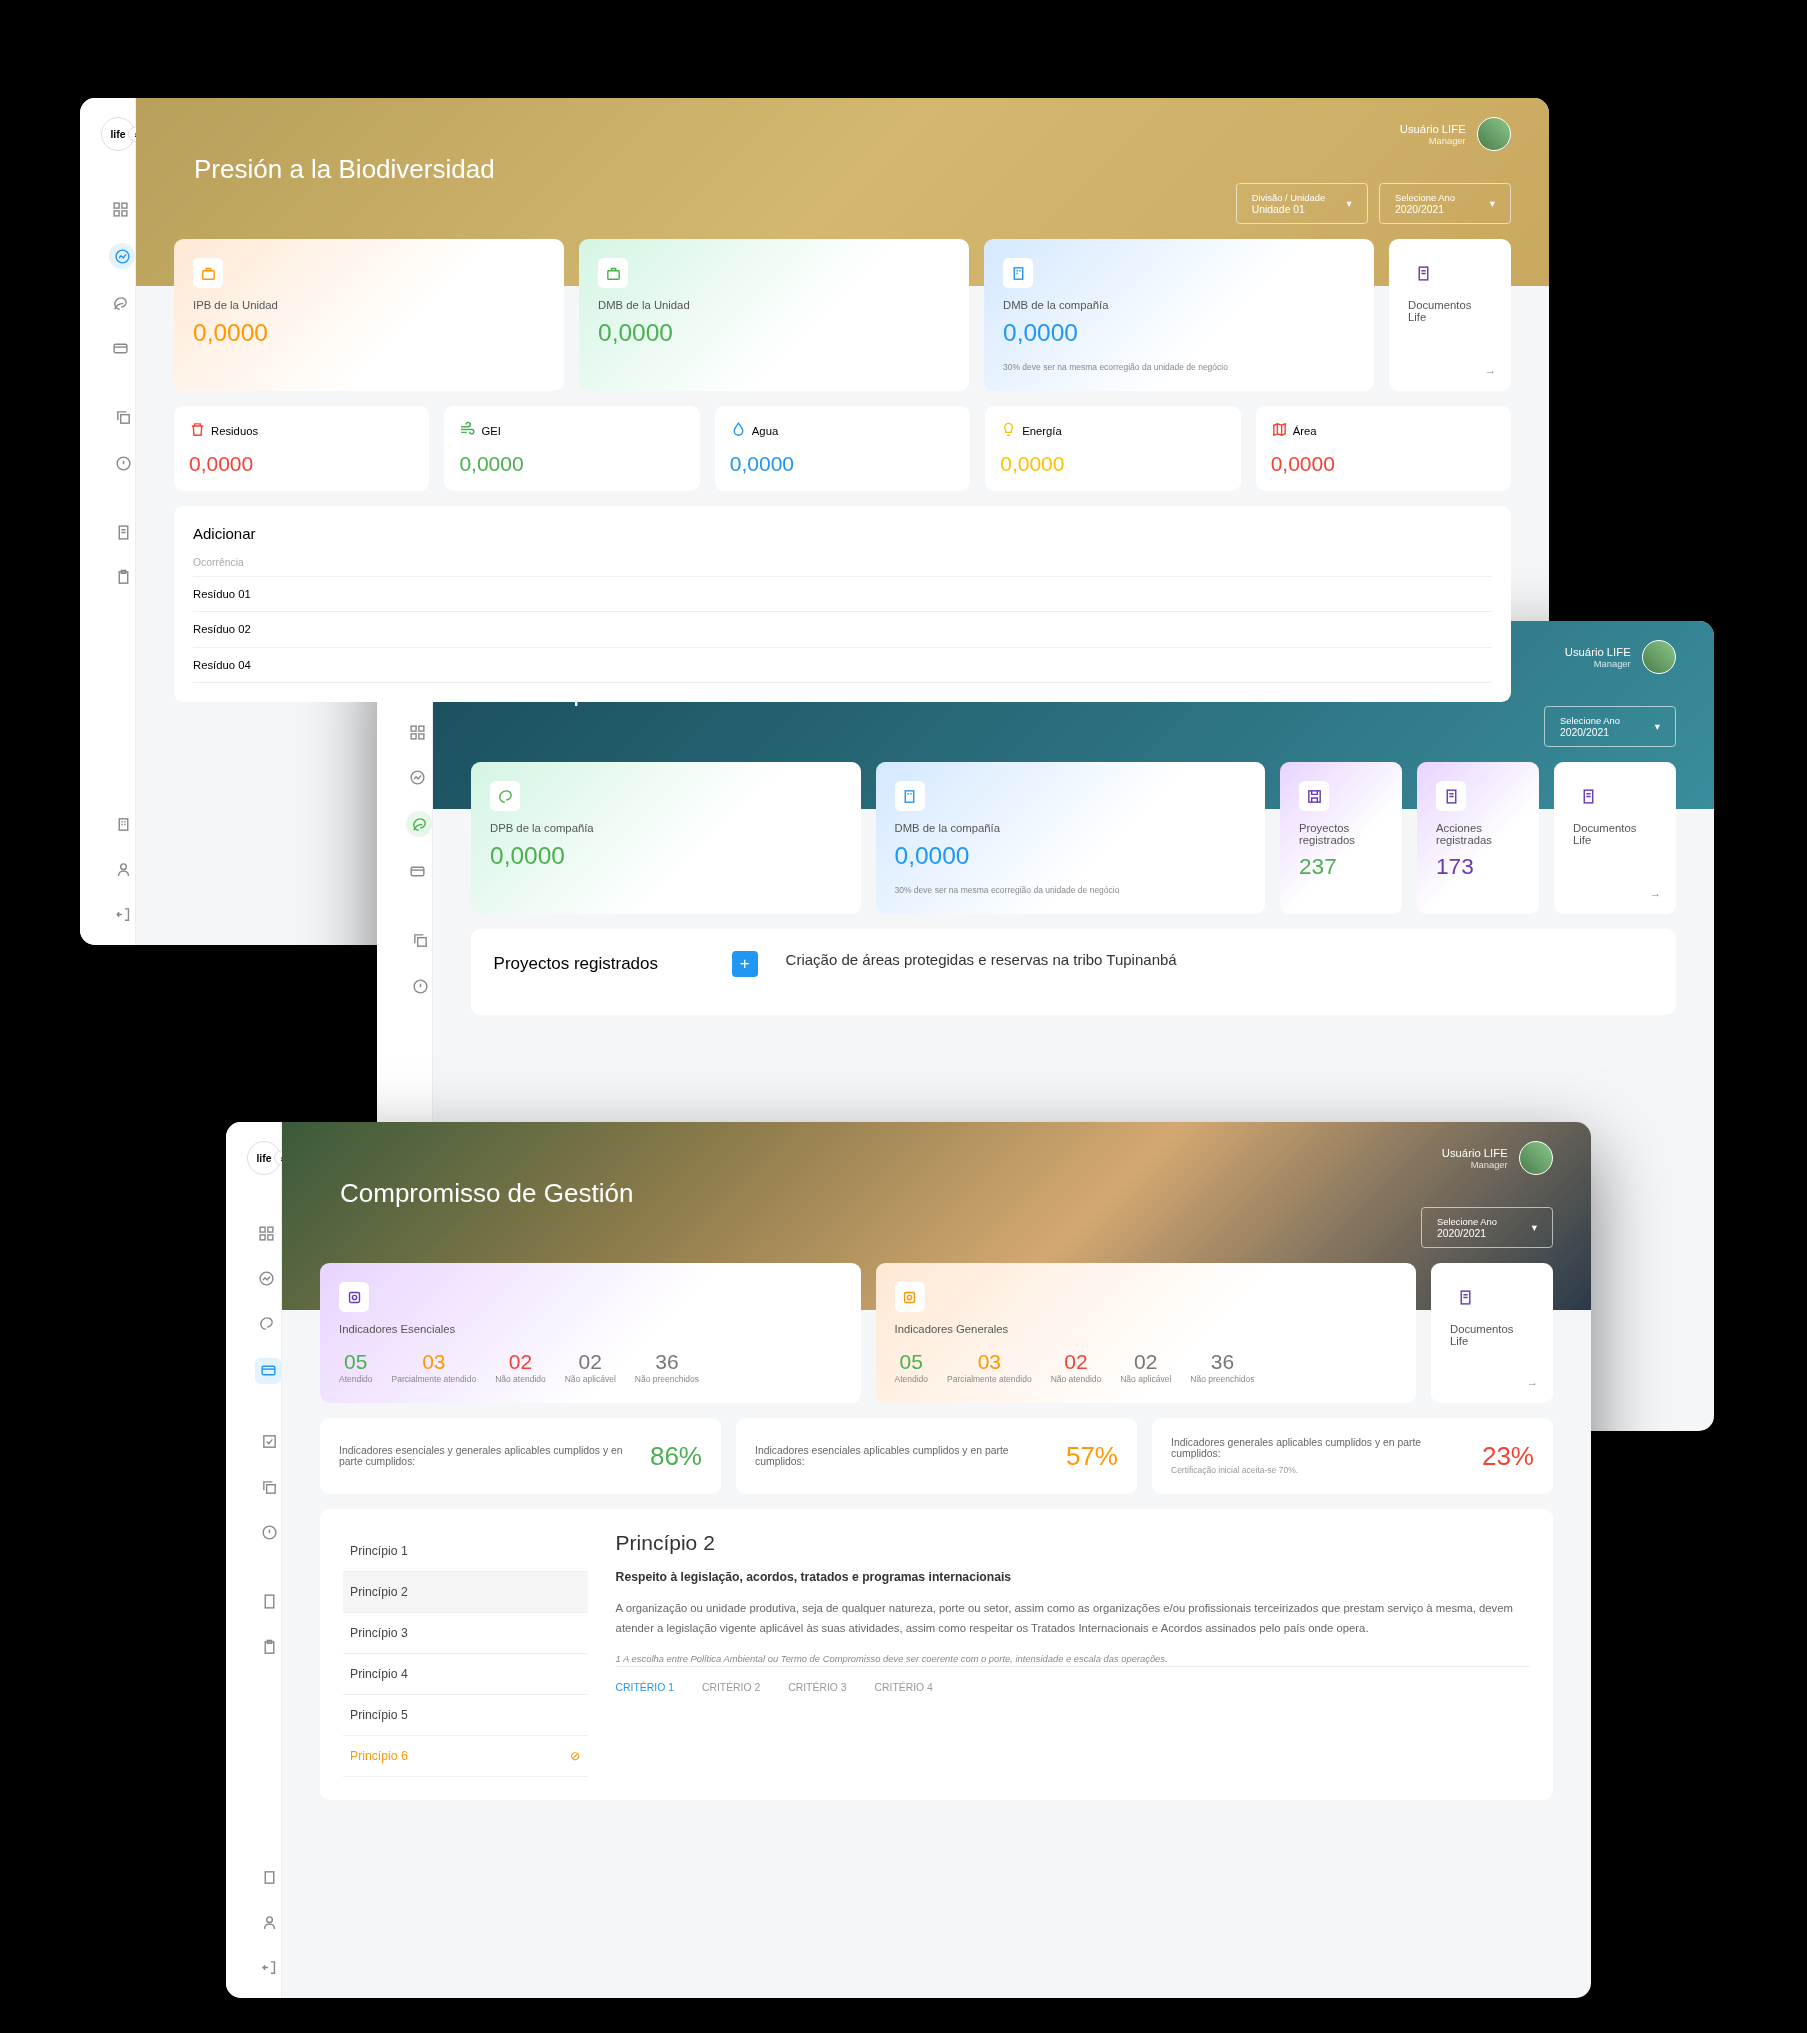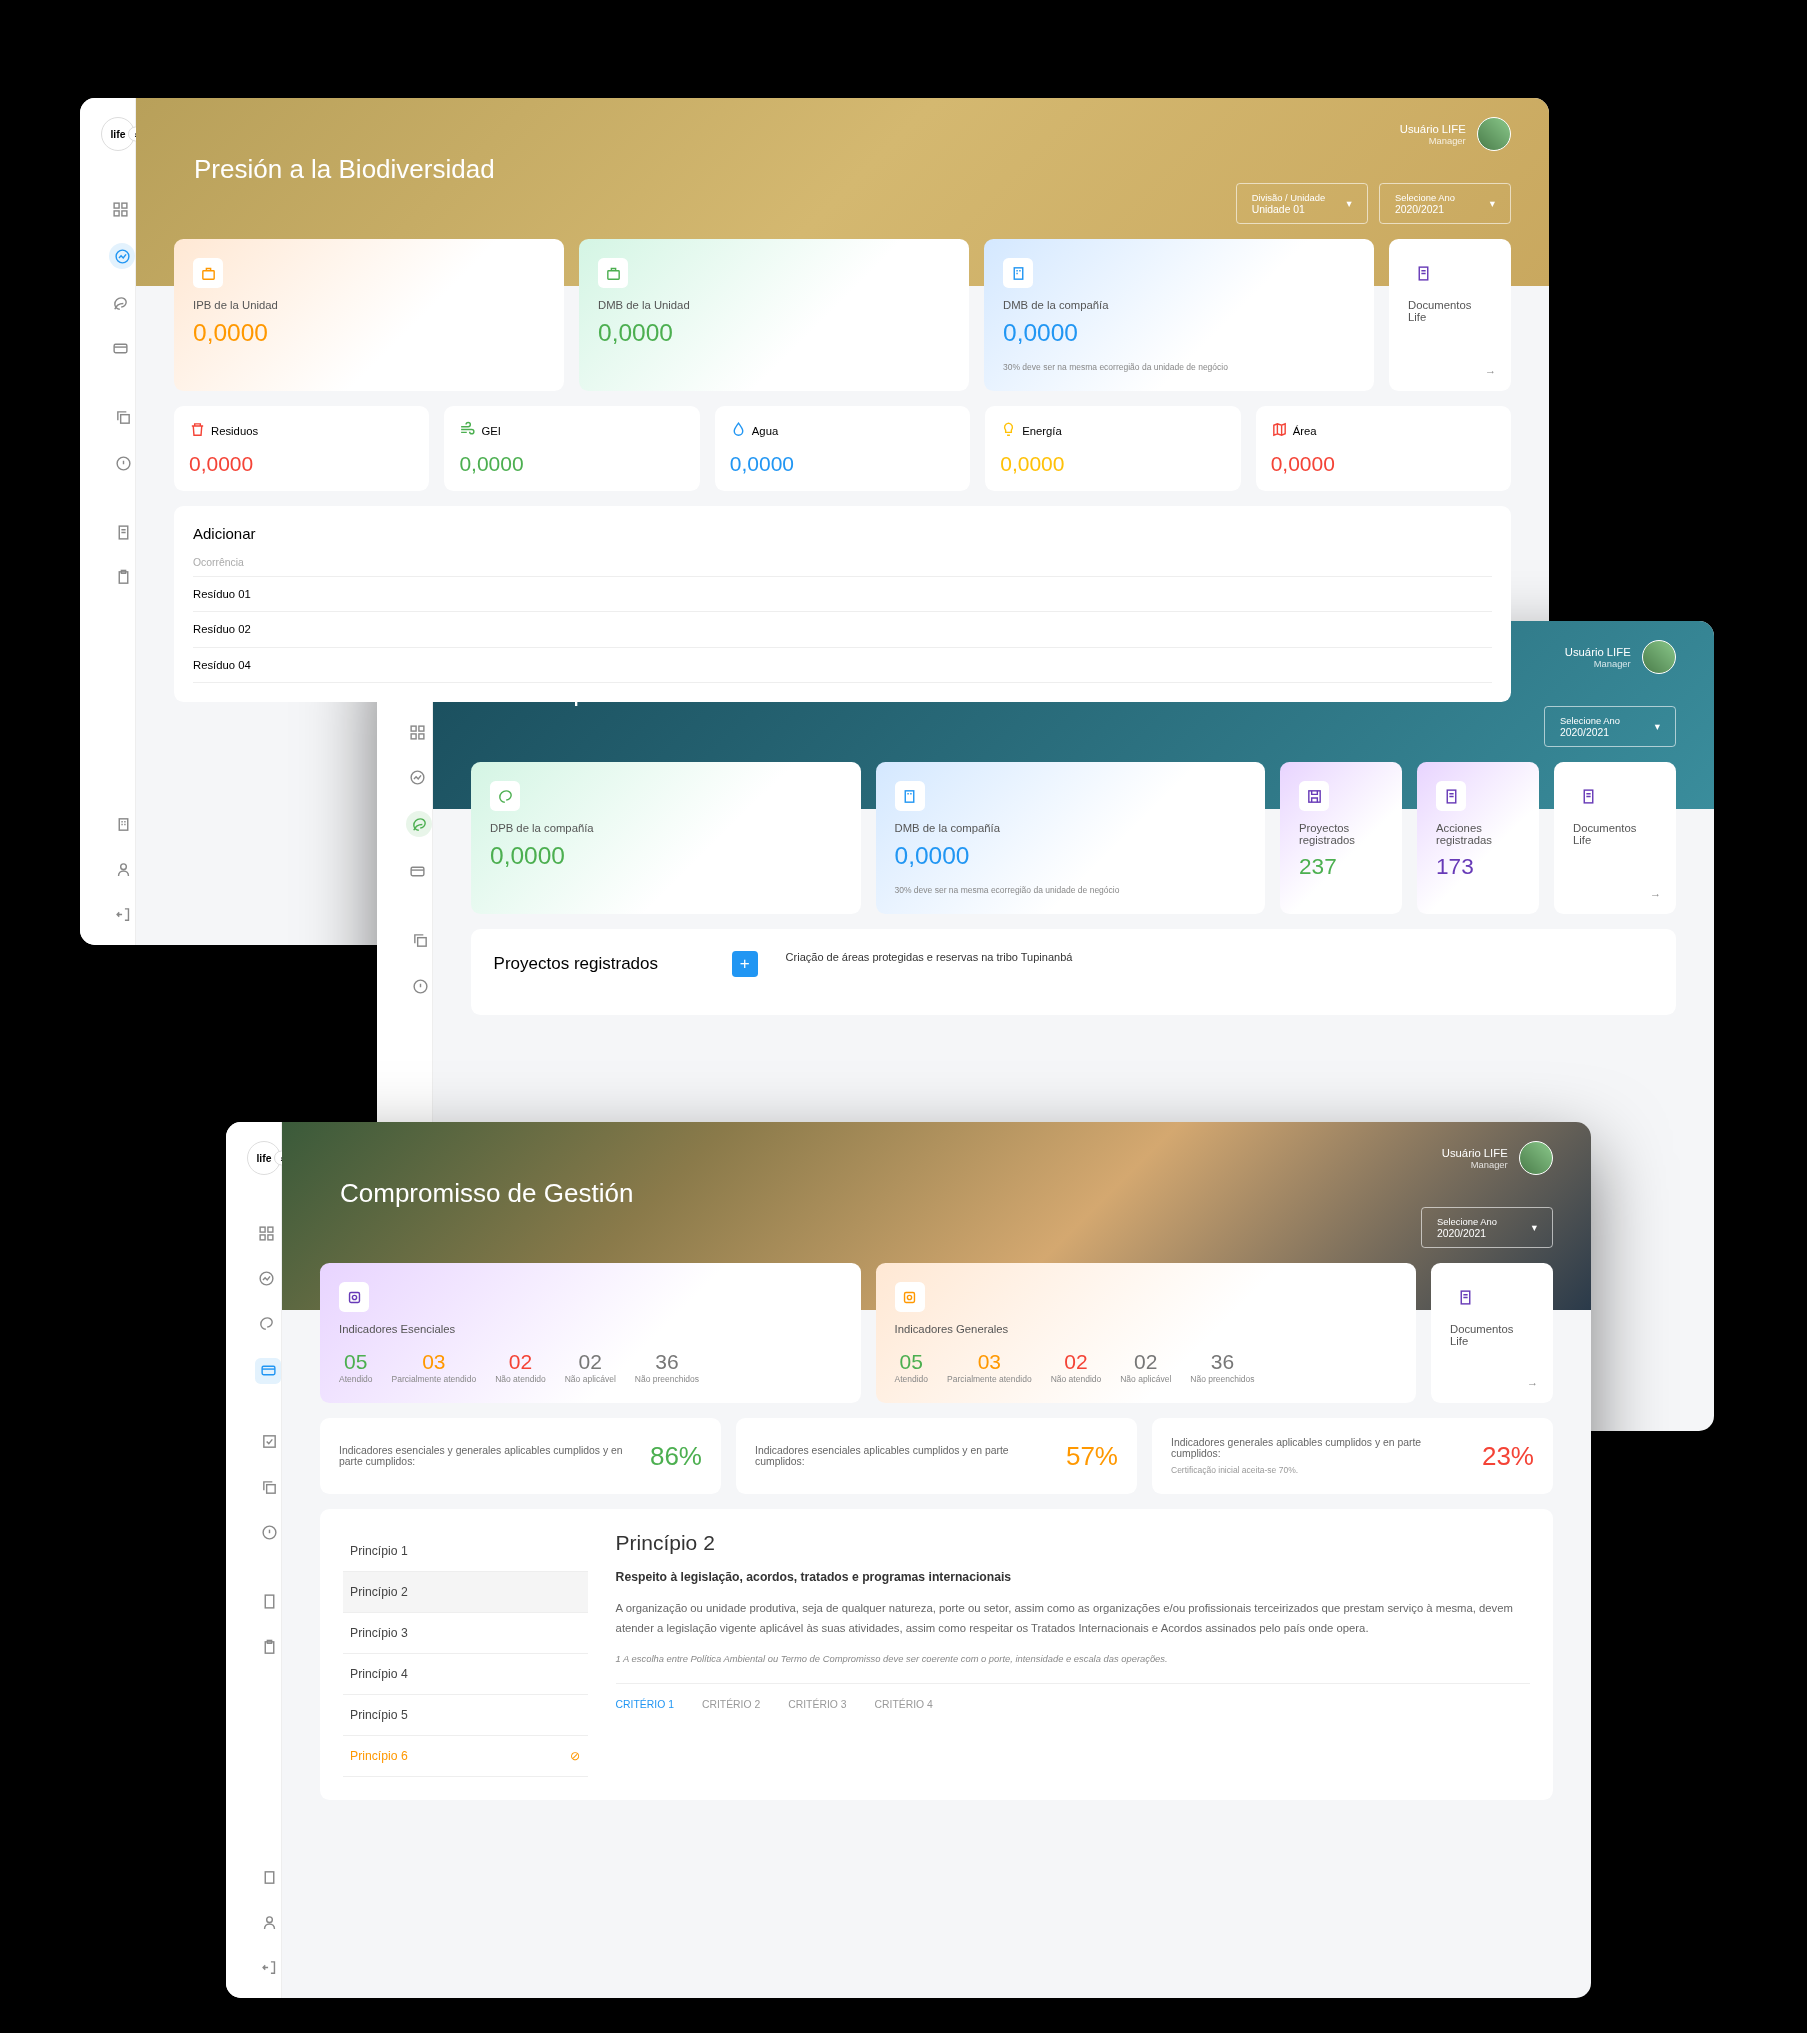--- a/index.html
+++ b/index.html
@@ -78,31 +78,31 @@
 .perc-val.red{color:#f44336}
 .section-card{background:#fff;border-radius:9.4px;padding:22.6px;display:flex;gap:28px}
 .principles{flex:0 0 245px}
 .principle-item{padding:13px 7.5px;border-bottom:0.9px solid #eee;font-size:12.2px;color:#444;cursor:pointer;display:flex;justify-content:space-between;align-items:center}
 .principle-item.selected{background:#f5f5f5}
 .principle-item.warning{color:#ff9800}
 .principle-detail{flex:1}
 .detail-title{font-size:21px;font-weight:500;color:#333;margin-bottom:15px}
 .detail-subtitle{font-size:12.2px;font-weight:bold;color:#333;margin-bottom:15px}
 .detail-text{font-size:11.3px;color:#666;line-height:1.7;margin-bottom:15px}
-.detail-note{font-size:9.4px;color:#888;font-style:italic;margin-bottom:19px}
+.detail-note{font-size:9.4px;color:#888;font-style:italic;margin-bottom:2px}
 .criteria-tabs{display:flex;gap:28px;border-top:0.9px solid #eee;padding-top:15px}
 .criteria-tab{font-size:10.4px;color:#999;cursor:pointer}
 .criteria-tab.active{color:#2196f3;font-weight:500}
 .projects-section{background:#fff;border-radius:9.4px;padding:22.6px;display:flex;gap:28px}
 .projects-left{flex:0 0 264px}
 .projects-header-row{display:flex;align-items:center;justify-content:space-between;margin-bottom:15px}
 .projects-title{font-size:17px;font-weight:500}
 .add-btn{width:26px;height:26px;background:#2196f3;color:#fff;border-radius:3.8px;display:flex;align-items:center;justify-content:center;font-size:17px;cursor:pointer}
 .projects-right{flex:1}
-.project-name{font-size:11px;color:#333}
+.project-name{font-size:15px;color:#333}
 svg{width:17px;height:17px}
 </style>
 </head>
 <body>
 
 <div class="window" style="left:80px;top:98px;width:1469px;height:847px">
   <div class="sidebar">
     <div class="logo">
         <span>life</span>
         <span class="logo-arrow">›</span>

